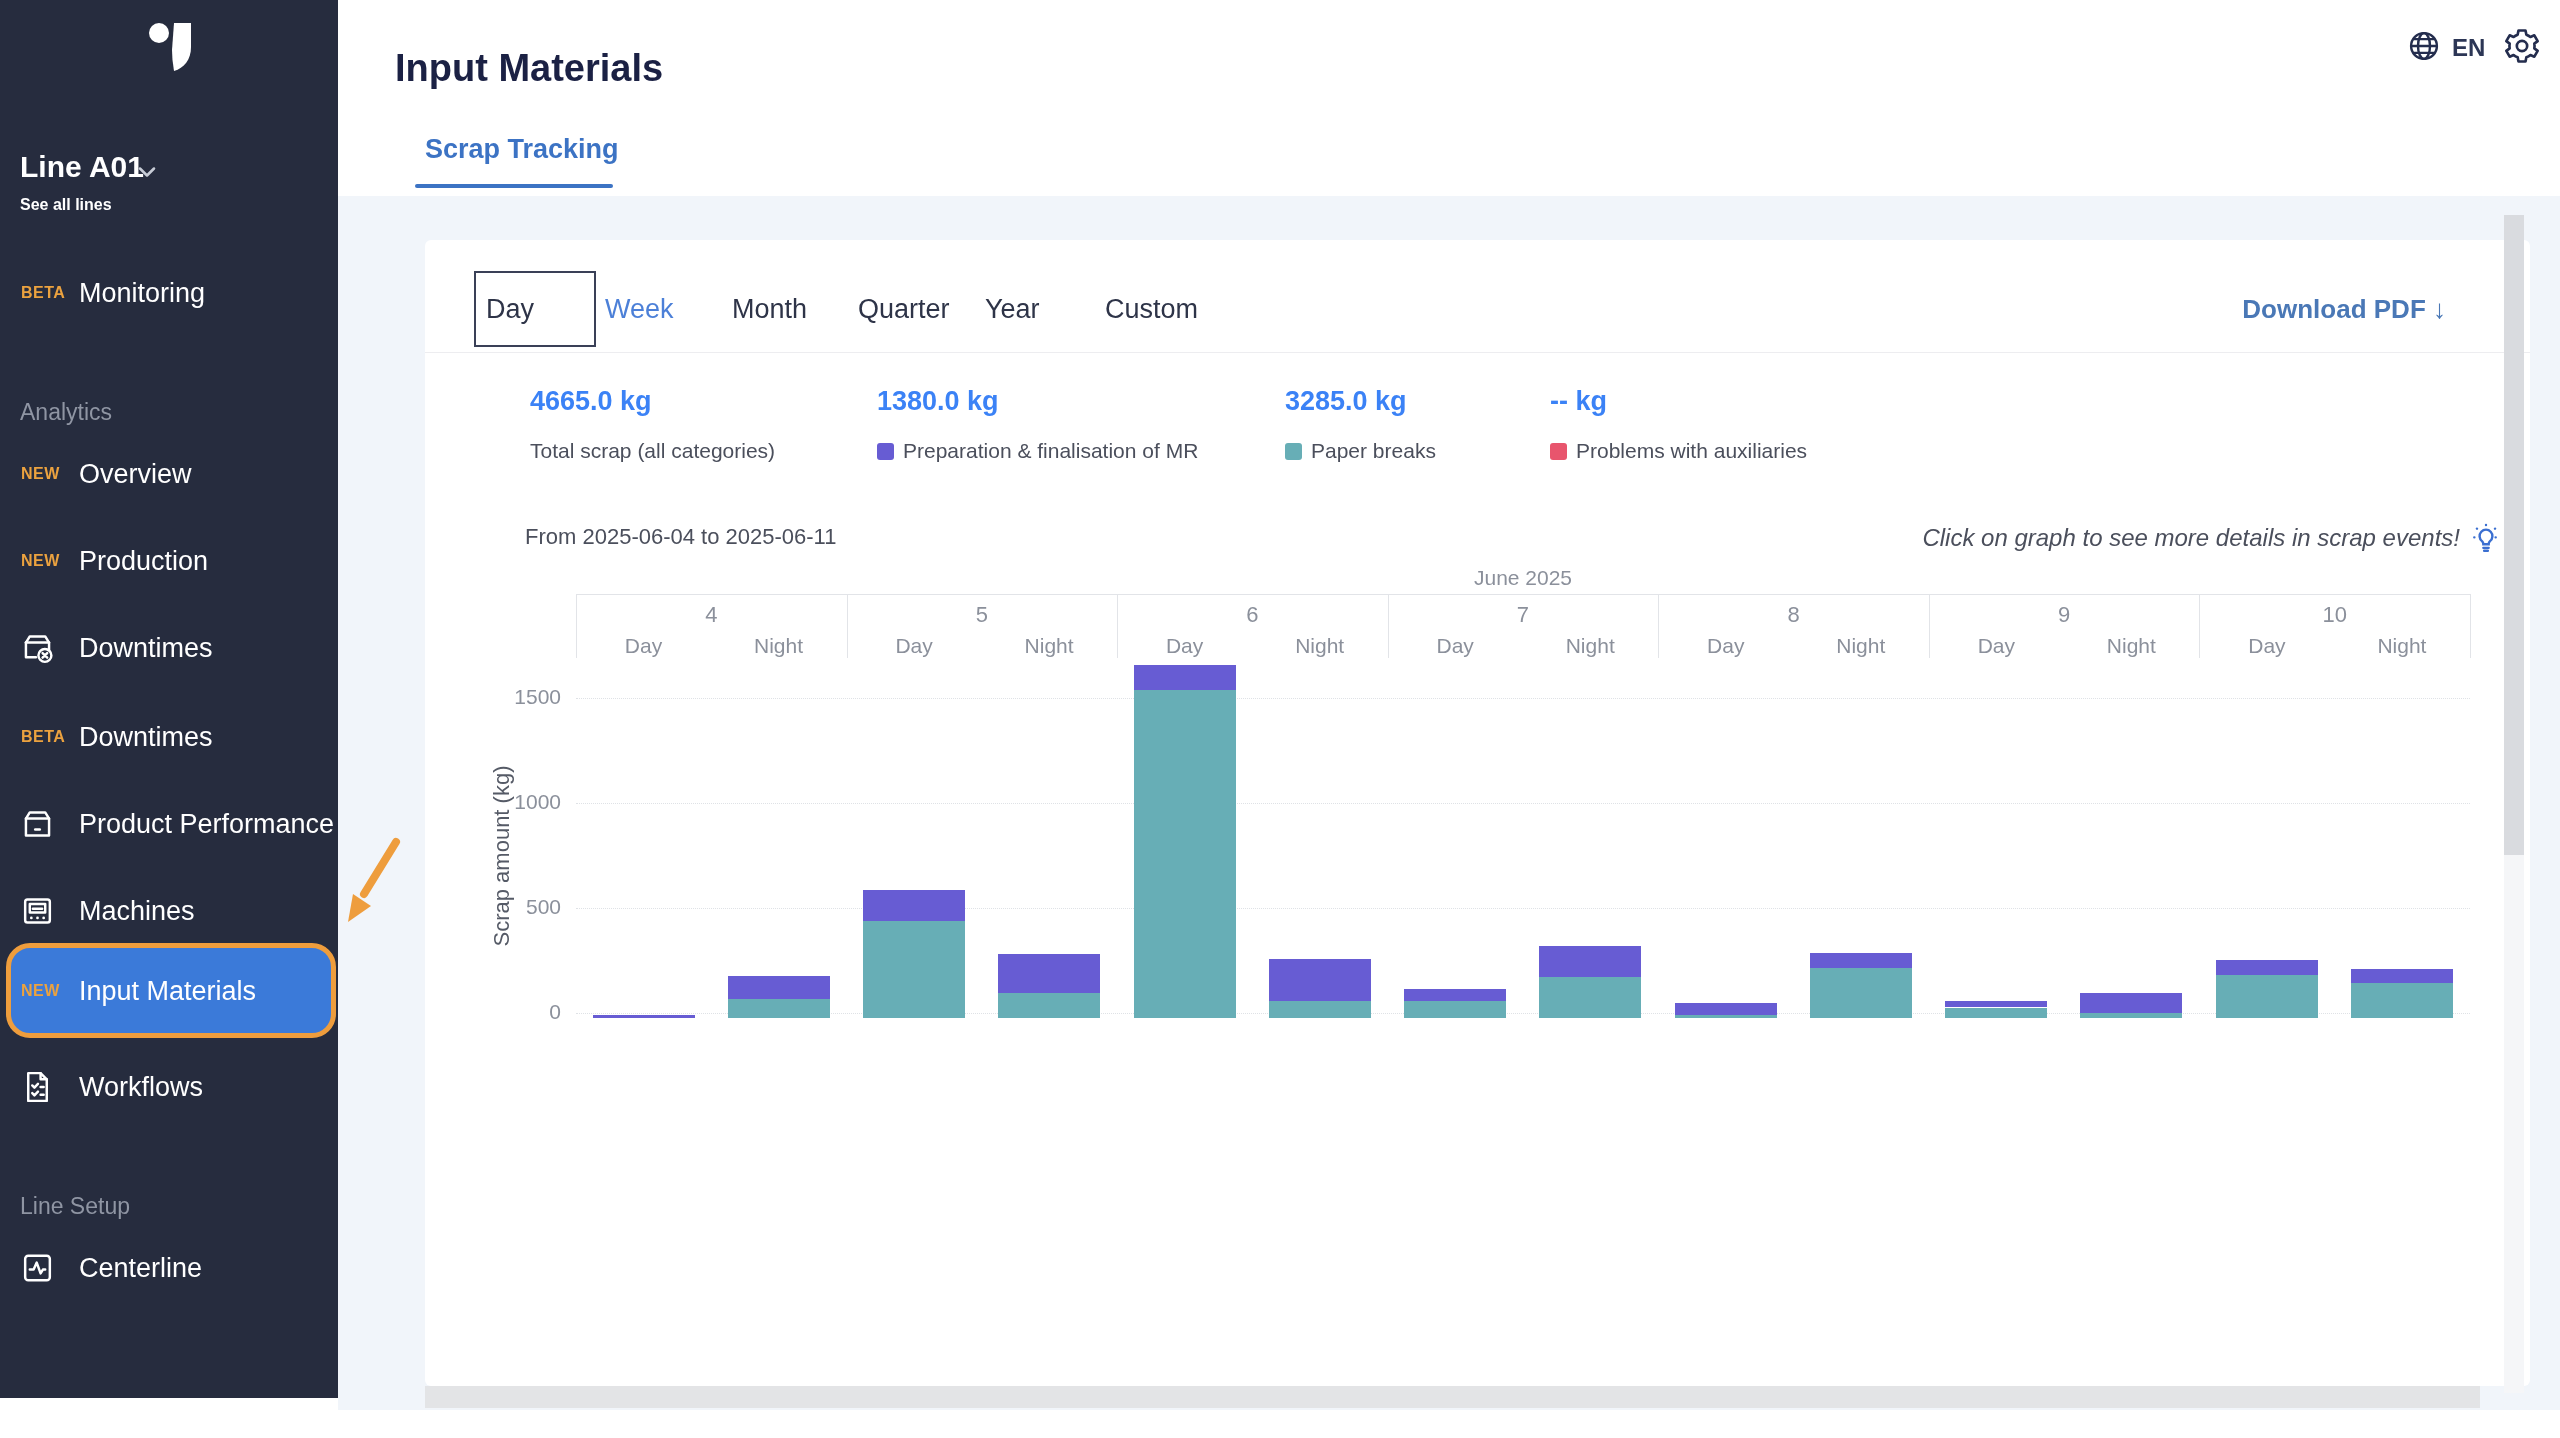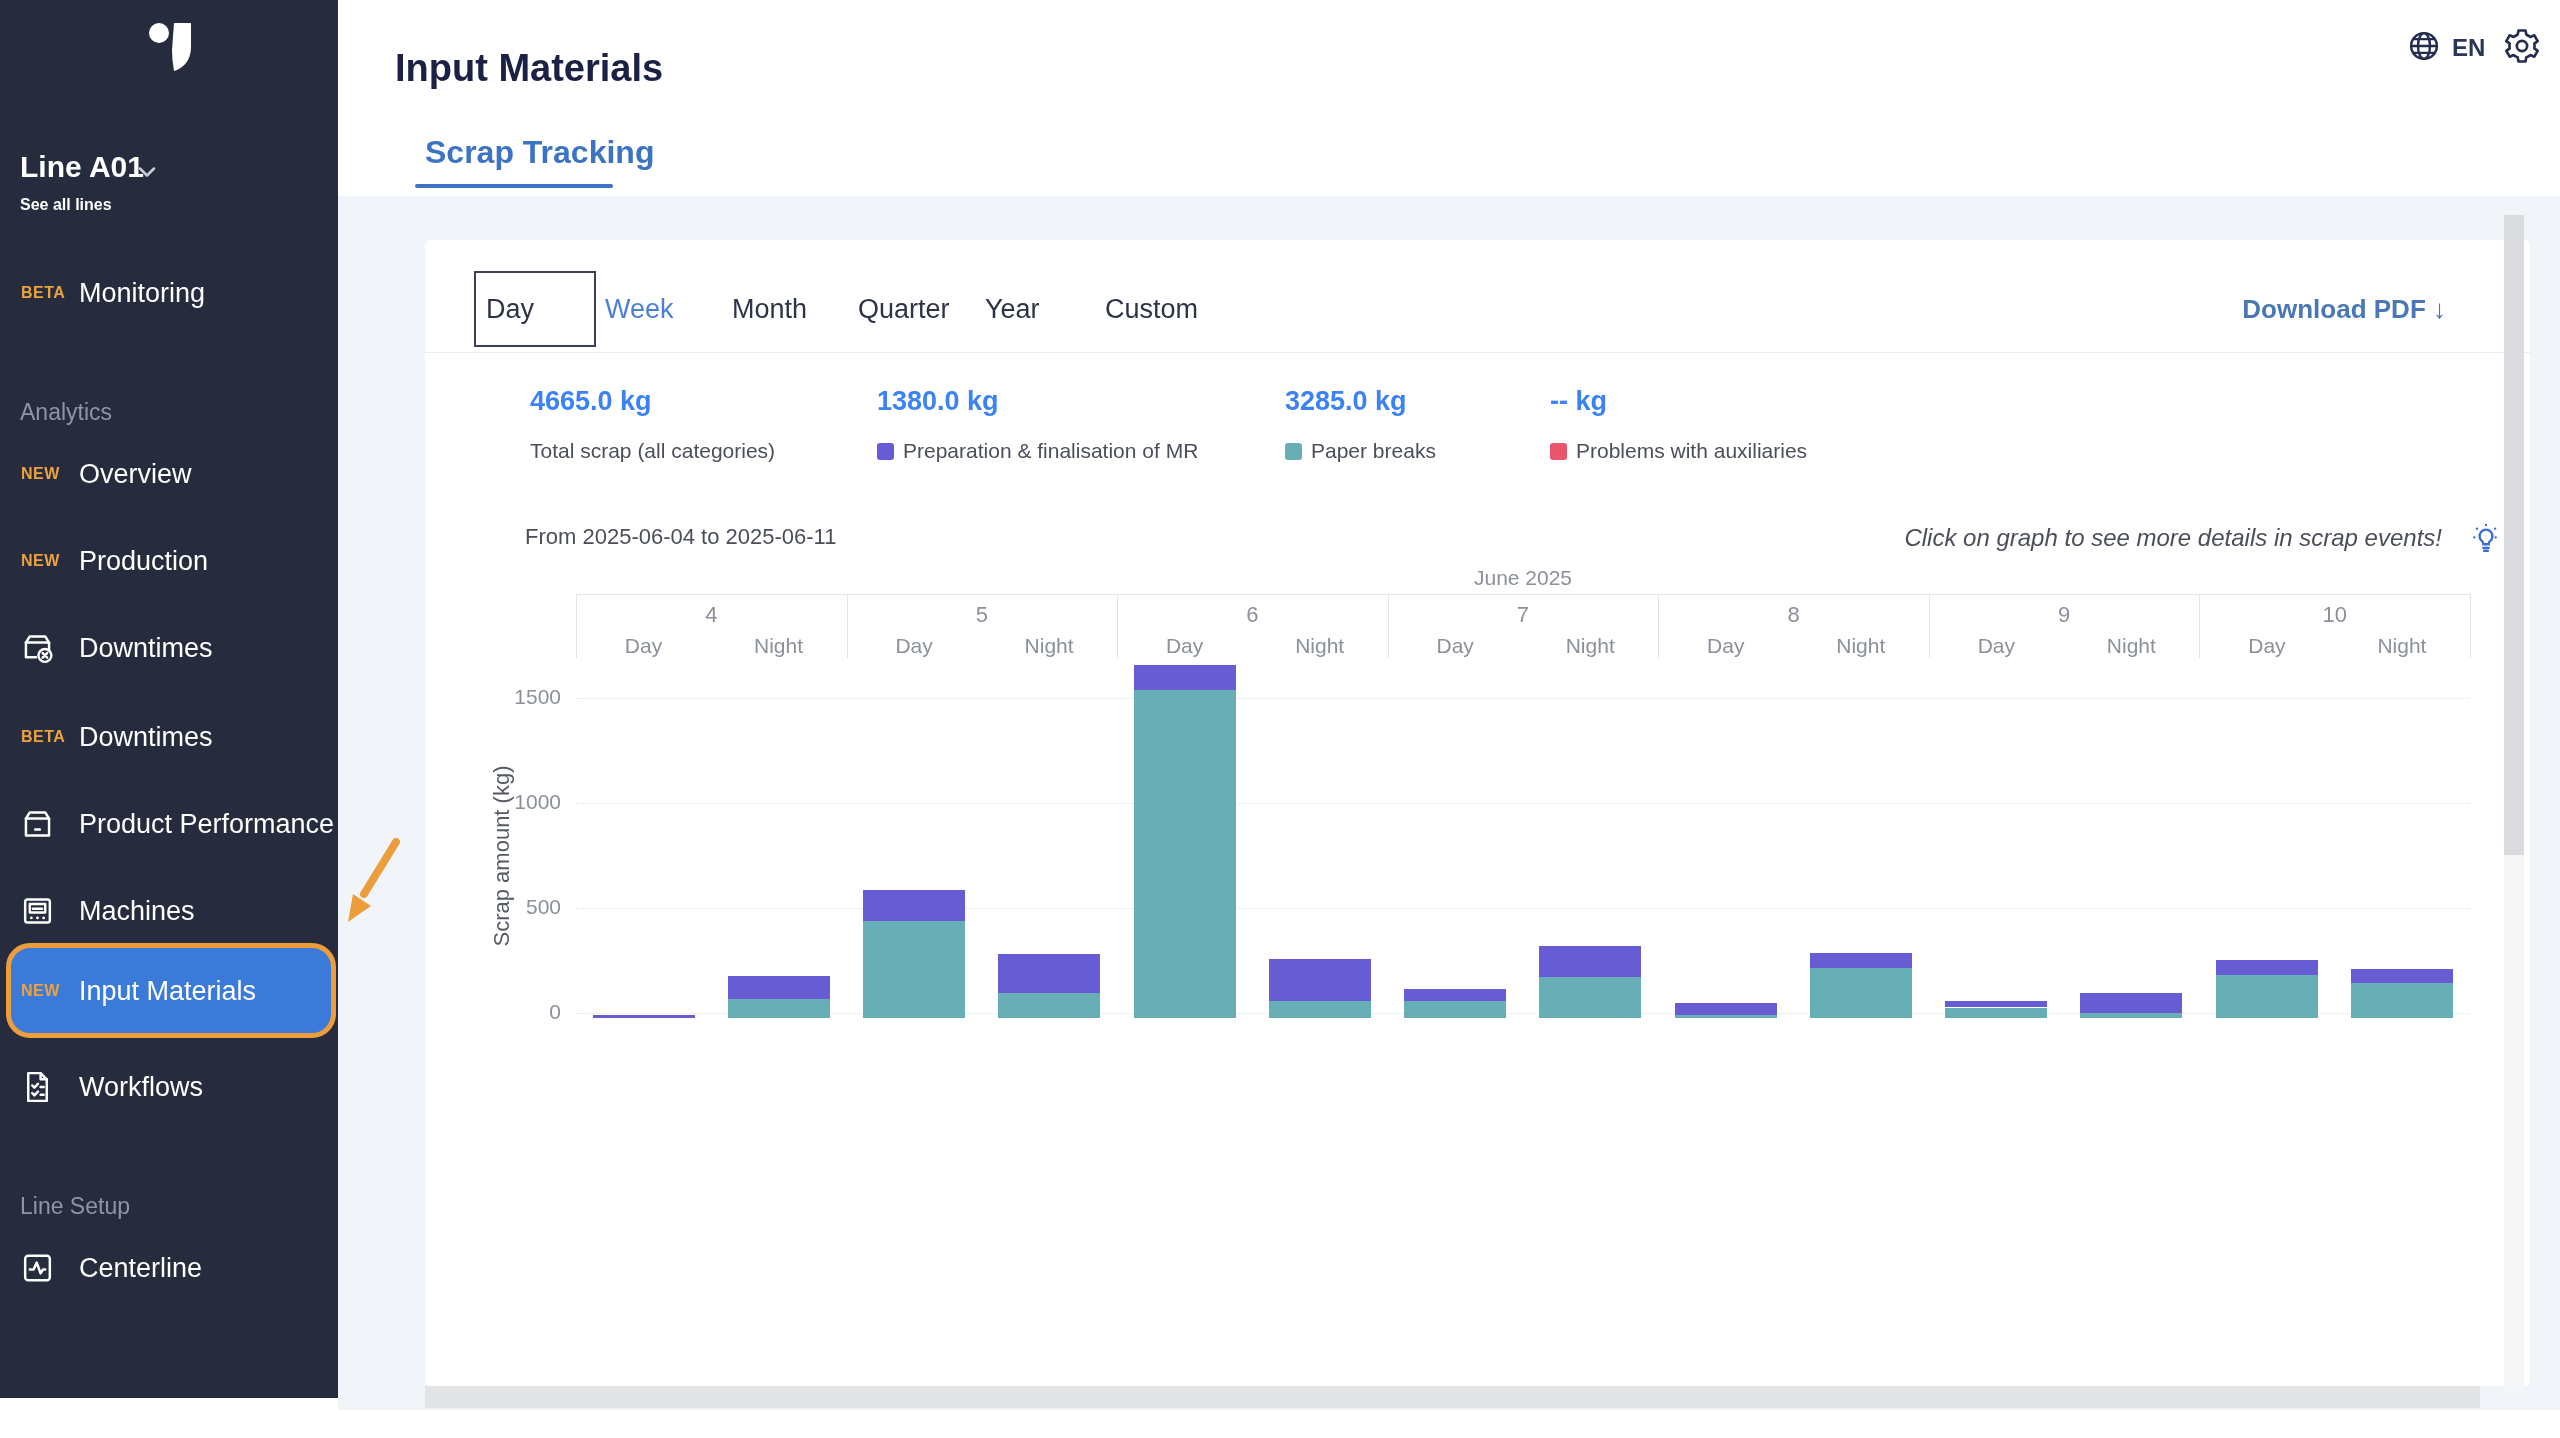--- a/index.html
+++ b/index.html
@@ -28,42 +28,42 @@
   .side-header{position:absolute;left:20px;font-size:23px;color:#8f95a3;}
 
   
   .header-band{position:absolute;left:338px;top:0;width:2222px;height:196px;background:#fff;}
   .page-title{position:absolute;left:395px;top:22px;font-size:38px;font-weight:700;color:#1b2144;}
   .lang{position:absolute;left:2406px;top:28px;display:flex;align-items:center;gap:10px;cursor:pointer;}
   .lang svg{width:36px;height:36px;stroke:#242d4e;fill:none;stroke-width:1.6px;}
   .lang-code{font-size:24px;font-weight:600;color:#2c3655;}
   .gear{position:absolute;left:2502px;top:26px;width:40px;height:40px;cursor:pointer;}
   .gear svg{width:100%;height:100%;stroke:#242d4e;fill:none;stroke-width:1.6px;stroke-linejoin:round;}
-  .tab{position:absolute;left:425px;top:134px;font-size:32px;font-weight:700;color:#3c73c4;cursor:pointer;}
+  .tab{position:absolute;left:425px;top:134px;font-size:27px;font-weight:700;color:#3c73c4;cursor:pointer;}
   .tab-underline{position:absolute;left:415px;top:184px;width:198px;height:4px;background:#3c73c4;border-radius:2px;}
 
   
   .content-bg{position:absolute;left:338px;top:196px;width:2222px;height:1214px;background:#f1f5fa;}
   .card{position:absolute;left:425px;top:240px;width:2105px;height:1146px;background:#fff;border-radius:6px;}
 
   .period{position:absolute;top:31px;height:76px;line-height:76px;font-size:27px;color:#2e3448;cursor:pointer;}
   .period.boxed{width:122px;border:2px solid #3a4057;line-height:72px;padding-left:10px;
                 box-sizing:border-box;background:#fff;}
   .period.selected{color:#4c80d8;}
   .download{position:absolute;right:84px;top:31px;height:76px;line-height:76px;
             font-size:26px;font-weight:700;color:#4a78b6;cursor:pointer;}
   .toolbar-divider{position:absolute;left:0;top:112px;width:100%;height:1px;background:#ededf0;}
 
   .stat{position:absolute;top:146px;}
   .stat-value{font-size:27px;font-weight:600;color:#3b82f6;}
   .stat-label{margin-top:22px;display:flex;align-items:center;gap:9px;font-size:21px;color:#4b4f5c;}
   .stat-square{width:17px;height:17px;border-radius:3px;flex:0 0 auto;}
 
   .from-text{position:absolute;left:100px;top:284px;font-size:22px;font-weight:500;color:#4b4f5c;}
-  .hint{position:absolute;right:28px;top:282px;display:flex;align-items:center;gap:28px;}
+  .hint{position:absolute;right:28px;top:282px;display:flex;align-items:center;gap:10px;}
   .hint-text{font-size:24px;font-style:italic;color:#4b4f5c;}
   .hint-bulb{width:32px;height:32px;}
   .hint-bulb svg{width:100%;height:100%;stroke:#3b6fd1;fill:none;stroke-width:1.8px;stroke-linecap:round;}
 
   #chart{position:absolute;left:0;top:0;width:100%;height:100%;}
   .ax{position:absolute;font-size:21px;color:#8b909b;text-align:center;}
   .ax-line{position:absolute;background:#e2e4e8;}
   .gridline{position:absolute;height:0;border-top:1px dotted #dfe2e6;}
   .tick-label{position:absolute;font-size:21px;color:#8b909b;text-align:right;width:78px;}
   .y-title{position:absolute;width:330px;height:26px;font-size:22px;color:#555a66;text-align:center;

